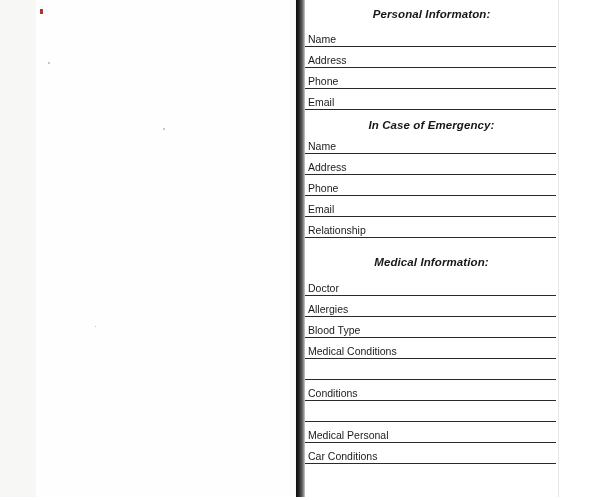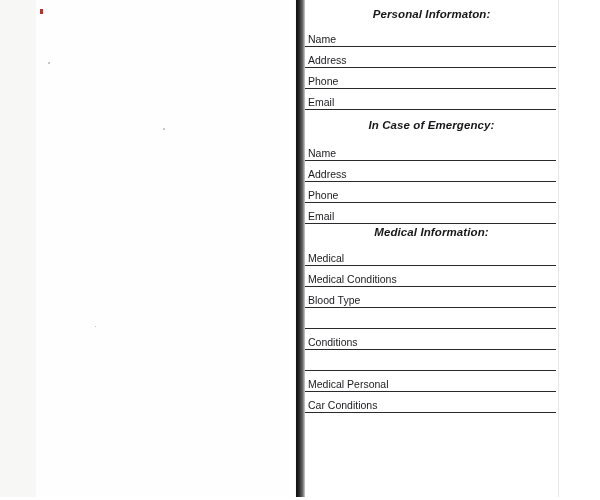--- a/index.html
+++ b/index.html
@@ -123,22 +123,22 @@
   }
   .field-rule {
     position: absolute;
     left: 0;
     right: 2px;
     bottom: 0;
     height: 1px;
     background: #2a2a2a;
   }
   .title-pi { margin: 8px 0 6px 0; }
-  .title-ice { margin: 9px 0 9px 0; }
-  .title-mi { margin: 2px 0 7px 0; }
+  .title-ice { margin: 9px 0 2px 0; }
+  .title-mi { margin: 18px 0 7px 0; }
 </style>
 </head>
 <body>
 
 <div id="page">
   <div class="scan-bg"></div>
   <div class="left-margin-dark"></div>
   <div class="left-page">
     <span></span>
   </div>
@@ -183,33 +183,41 @@
       <span class="field-rule"></span>
     </div>
     <div class="field">
       <span class="field-label">Phone</span>
       <span class="field-rule"></span>
     </div>
     <div class="field">
       <span class="field-label">Email</span>
       <span class="field-rule"></span>
     </div>
+    <div class="field">
+      <span class="field-label">Relationship</span>
+      <span class="field-rule"></span>
+    </div>
 
     <div class="section-title title-mi">Medical Information:</div>
 
     <div class="field">
-      <span class="field-label">Medical</span>
+      <span class="field-label">Doctor</span>
+      <span class="field-rule"></span>
+    </div>
+    <div class="field">
+      <span class="field-label">Allergies</span>
+      <span class="field-rule"></span>
+    </div>
+    <div class="field">
+      <span class="field-label">Blood Type</span>
       <span class="field-rule"></span>
     </div>
     <div class="field">
       <span class="field-label">Medical Conditions</span>
-      <span class="field-rule"></span>
-    </div>
-    <div class="field">
-      <span class="field-label">Blood Type</span>
       <span class="field-rule"></span>
     </div>
     <div class="field">
       <span class="field-label"></span>
       <span class="field-rule"></span>
     </div>
     <div class="field">
       <span class="field-label">Conditions</span>
       <span class="field-rule"></span>
     </div>

